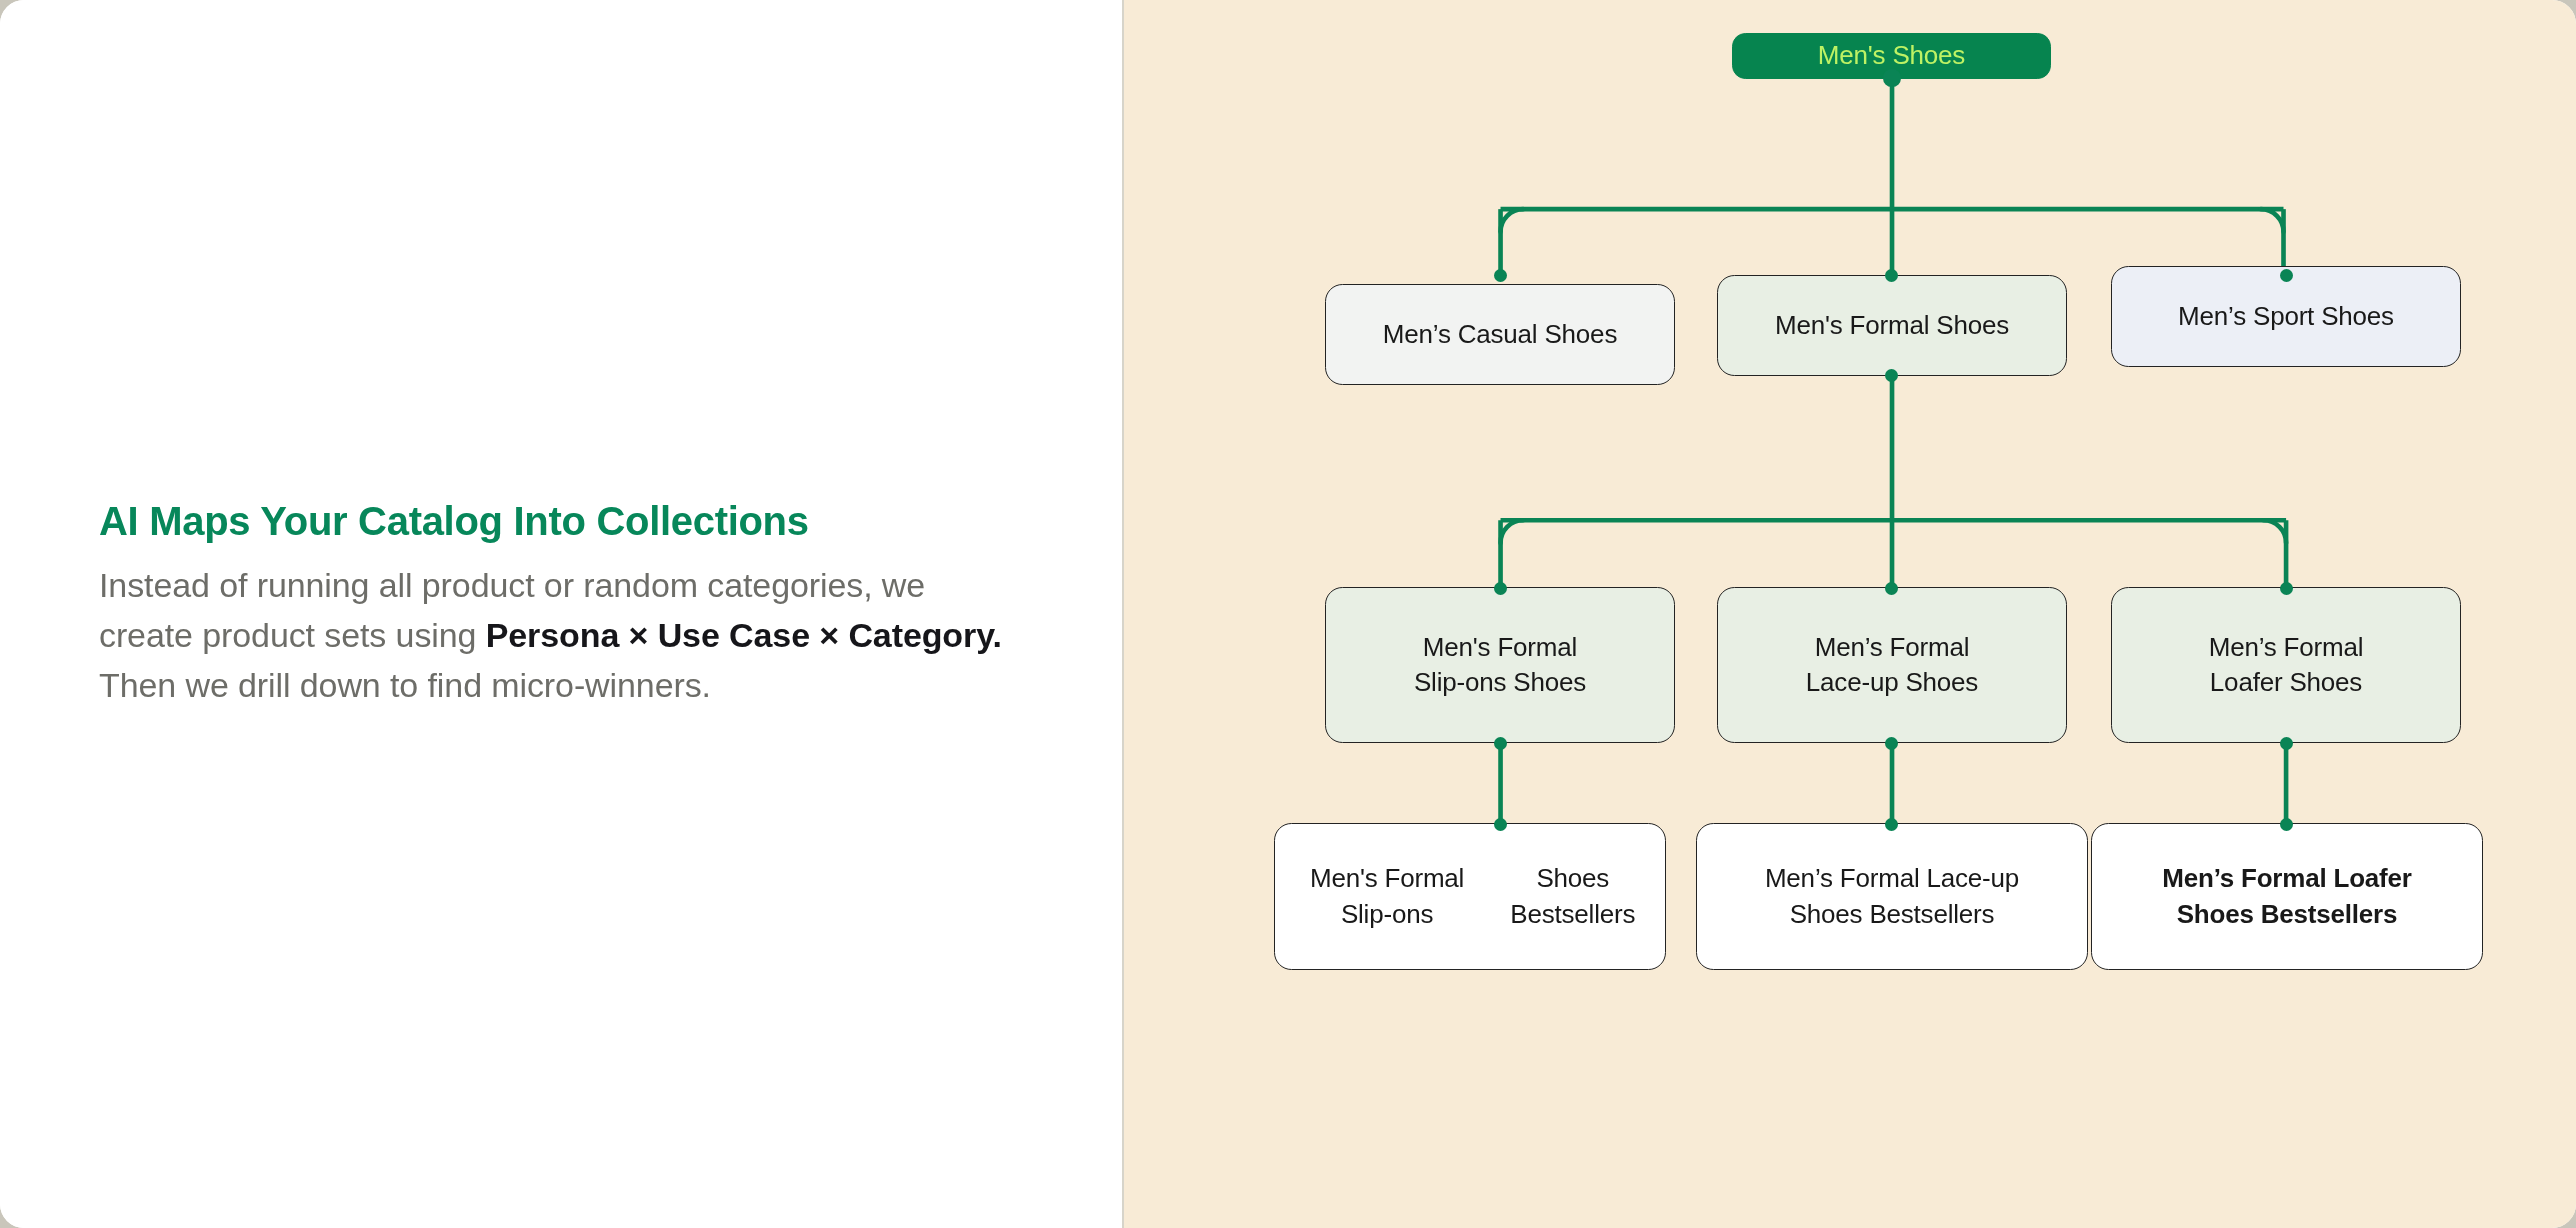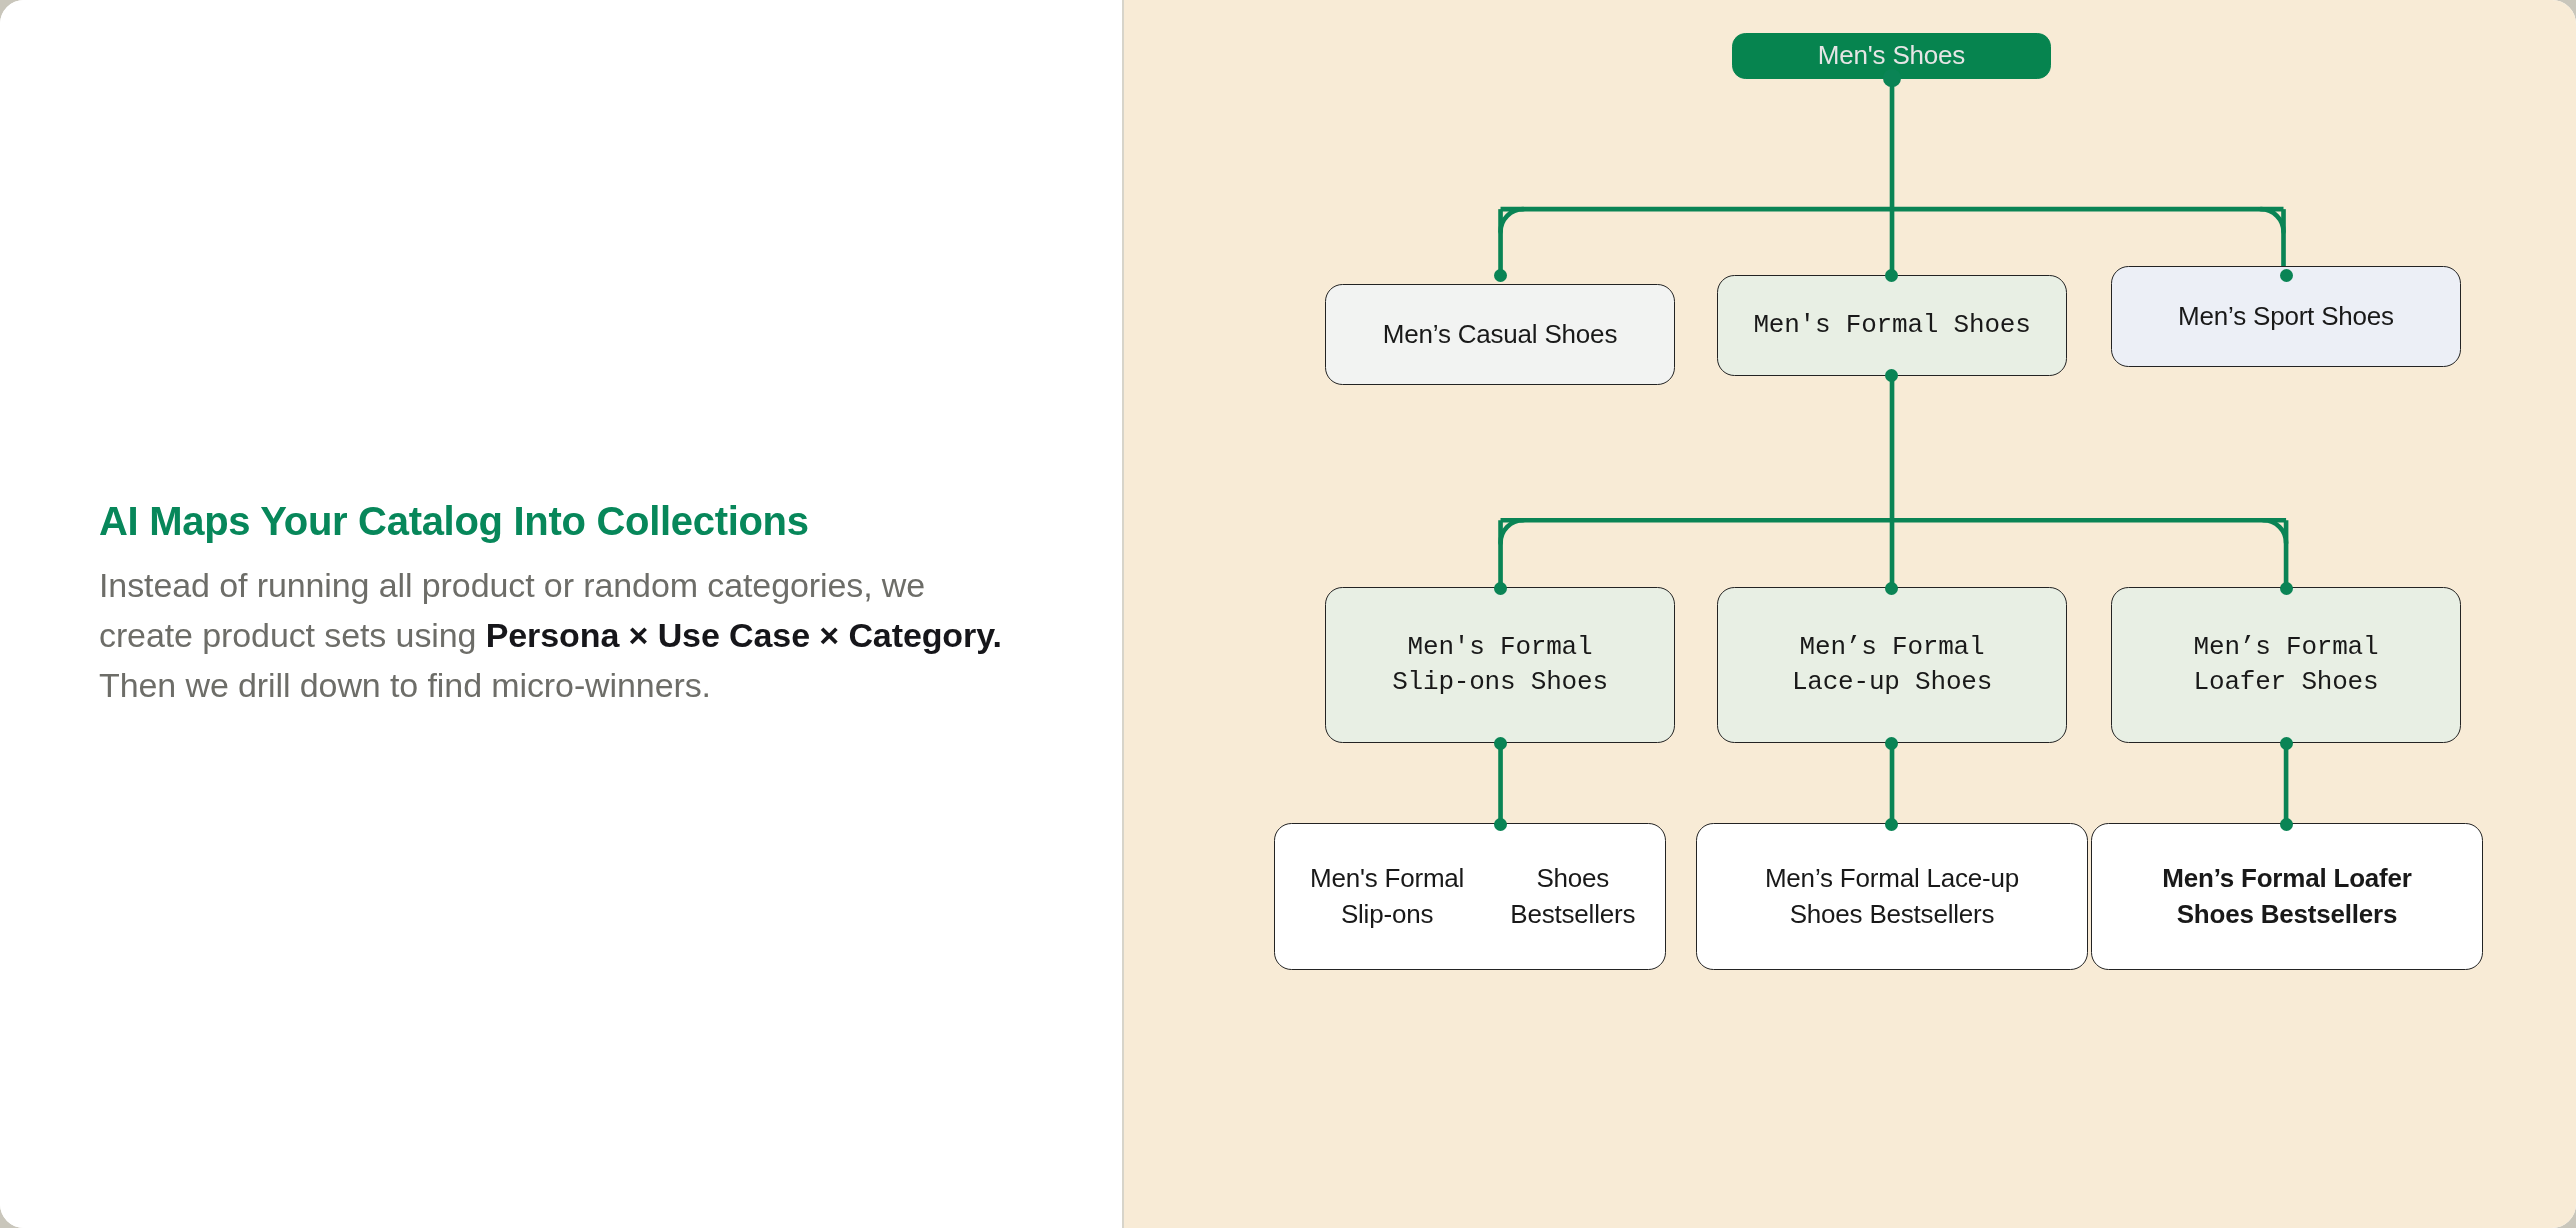--- a/index.html
+++ b/index.html
@@ -97,26 +97,26 @@
     line-height: 1.36;
     color: #191919;
     letter-spacing: -0.2px;
     padding: 0 9.3px;
     z-index: 2;
   }
 
   .node.root {
     background: #06844f;
     border-color: #06844f;
-    color: #e5e5e5;
+    color: #bef264;
     border-radius: 13.4px;
   }
   .node.neutral   { background: #f2f3f2; }
   .node.neutral-b { background: #eceff6; }
-  .node.green     { background: #e8efe4; font-family: Liberation Mono, monospace; }
+  .node.green     { background: #e8efe4; }
   .node.white     { background: #ffffff; }
 
   .port {
     position: absolute;
     width: 13.4px;
     height: 13.4px;
     border-radius: 50%;
     background: #0a8455;
     z-index: 3;
   }

